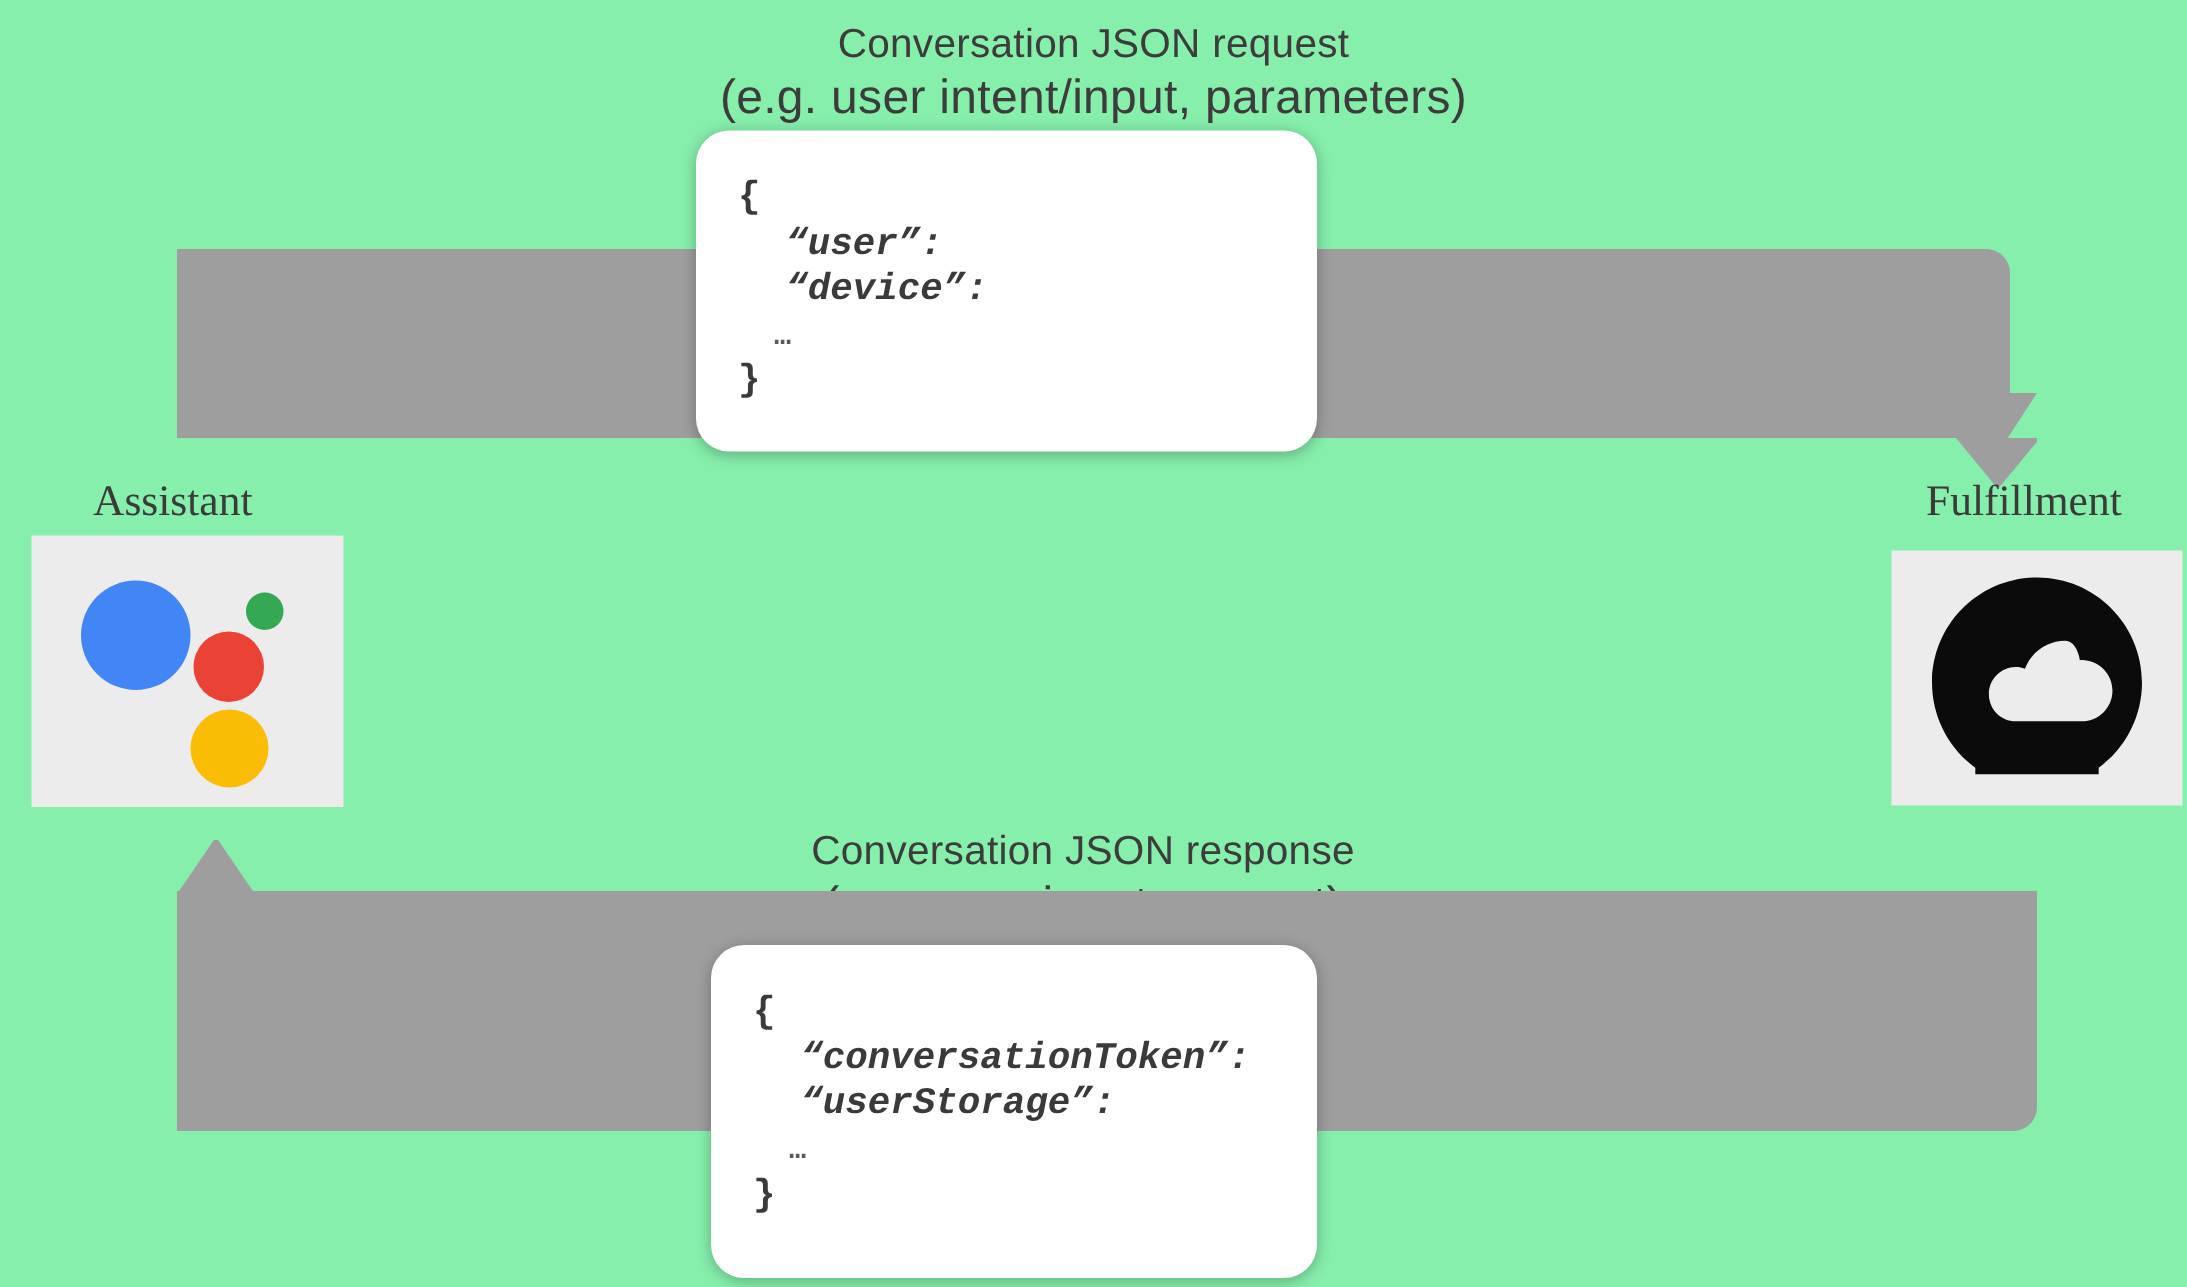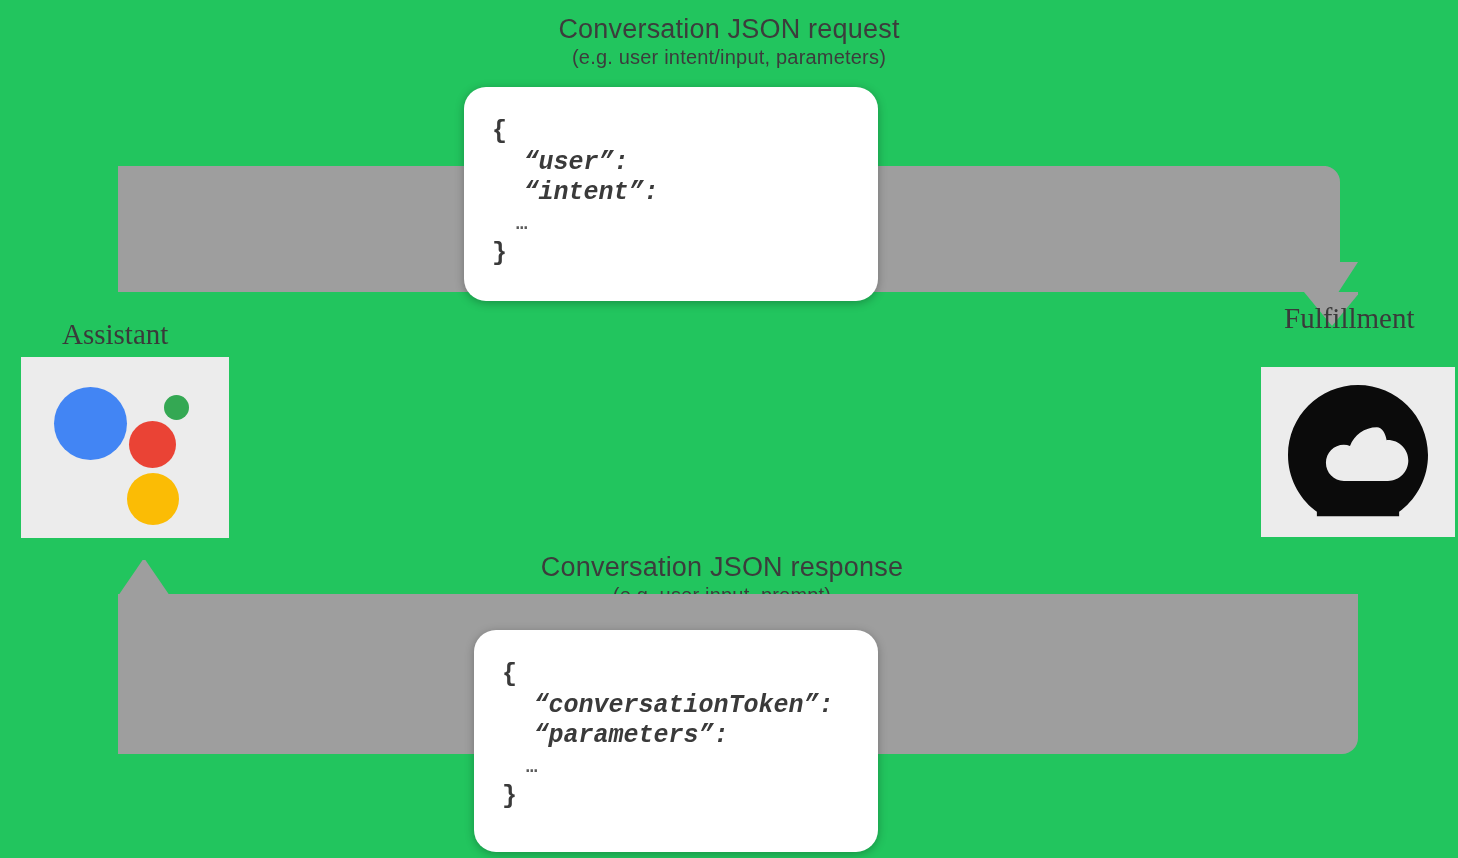--- a/index.html
+++ b/index.html
@@ -8,42 +8,42 @@
     padding: 0;
     background: #000000;
   }
   body {
     font-family: "Liberation Sans", sans-serif;
   }
   #stage {
     position: relative;
     width: 1458px;
     height: 858px;
-    background: #22c55e;
+    background: #86efac;
     overflow: hidden;
   }
 
   
   .flow-label {
     position: absolute;
     text-align: center;
     color: #3c3c3c;
     font-family: "Liberation Sans", sans-serif;
     line-height: 1.18;
     white-space: nowrap;
     letter-spacing: .2px;
   }
   .flow-label .lbl-title {
     display: block;
     font-size: 27px;
     font-weight: 400;
   }
   .flow-label .lbl-sub {
     display: block;
-    font-size: 20px;
+    font-size: 32px;
     font-weight: 400;
   }
 
   #top-flow-label   { left: 0;   right: 0; top: 14px;  }
   #bottom-flow-label{ left: 0;   right: 14px; top: 552px; }
 
   
   .arrow {
     position: absolute;
   }
@@ -75,21 +75,21 @@
 
   
   .node-caption {
     position: absolute;
     color: #3a3a3a;
     font-size: 29px;
     font-family: Liberation Serif, serif;
     white-space: nowrap;
   }
   #assistant-caption   { left: 62px;   top: 318px; }
-  #fulfillment-caption { left: 1284px; top: 302px; }
+  #fulfillment-caption { left: 1284px; top: 318px; }
 
   
   .json-card {
     position: absolute;
     background: #ffffff;
     border-radius: 22px;
     box-shadow: 0 2px 10px rgba(0,0,0,.28);
     box-sizing: border-box;
     padding: 30px 28px 26px 28px;
     font-family: "Liberation Mono", monospace;
@@ -135,21 +135,21 @@
     <svg width="1240" height="160" viewBox="0 0 1240 160" xmlns="http://www.w3.org/2000/svg" aria-hidden="true">
       <path d="M0,0 H1206 A16,16 0 0 1 1222,16 V96 H1240 L1214,136 L1188,96 H1206 V18 H0 Z" fill="#9e9e9e"></path>
       <rect x="0" y="0" width="1208" height="126" fill="#9e9e9e"></rect>
       <path d="M1186,126 H1242 L1214,160 Z" fill="#9e9e9e"></path>
     </svg>
   </div>
 
   <div class="json-card" id="json-card-request">
     <span class="json-line">{</span>
     <span class="json-line indent">“user”:</span>
-    <span class="json-line indent">“intent”:</span>
+    <span class="json-line indent">“device”:</span>
     <span class="json-line ellipsis">…</span>
     <span class="json-line">}</span>
   </div>
 
   <div class="node-caption" id="assistant-caption">Assistant</div>
 
   <div class="node-tile" id="assistant-tile">
     <div class="ga-logo">
       <span class="ga-dot blue"></span>
       <span class="ga-dot red"></span>
@@ -181,18 +181,18 @@
       <path d="M8,36 L-18,-2 L-44,36 Z" fill="#9e9e9e" transform="translate(44,0)"></path>
       <path d="M26,0 L0,38 L52,38 Z" fill="#9e9e9e"></path>
       <rect x="0" y="34" width="1224" height="160" fill="#9e9e9e"></rect>
       <path d="M1224,34 H1240 V178 A16,16 0 0 1 1224,194 Z" fill="#9e9e9e"></path>
     </svg>
   </div>
 
   <div class="json-card" id="json-card-response">
     <span class="json-line">{</span>
     <span class="json-line indent">“conversationToken”:</span>
-    <span class="json-line indent">“parameters”:</span>
+    <span class="json-line indent">“userStorage”:</span>
     <span class="json-line ellipsis">…</span>
     <span class="json-line">}</span>
   </div>
 
 </div>
 
 </body></html>

